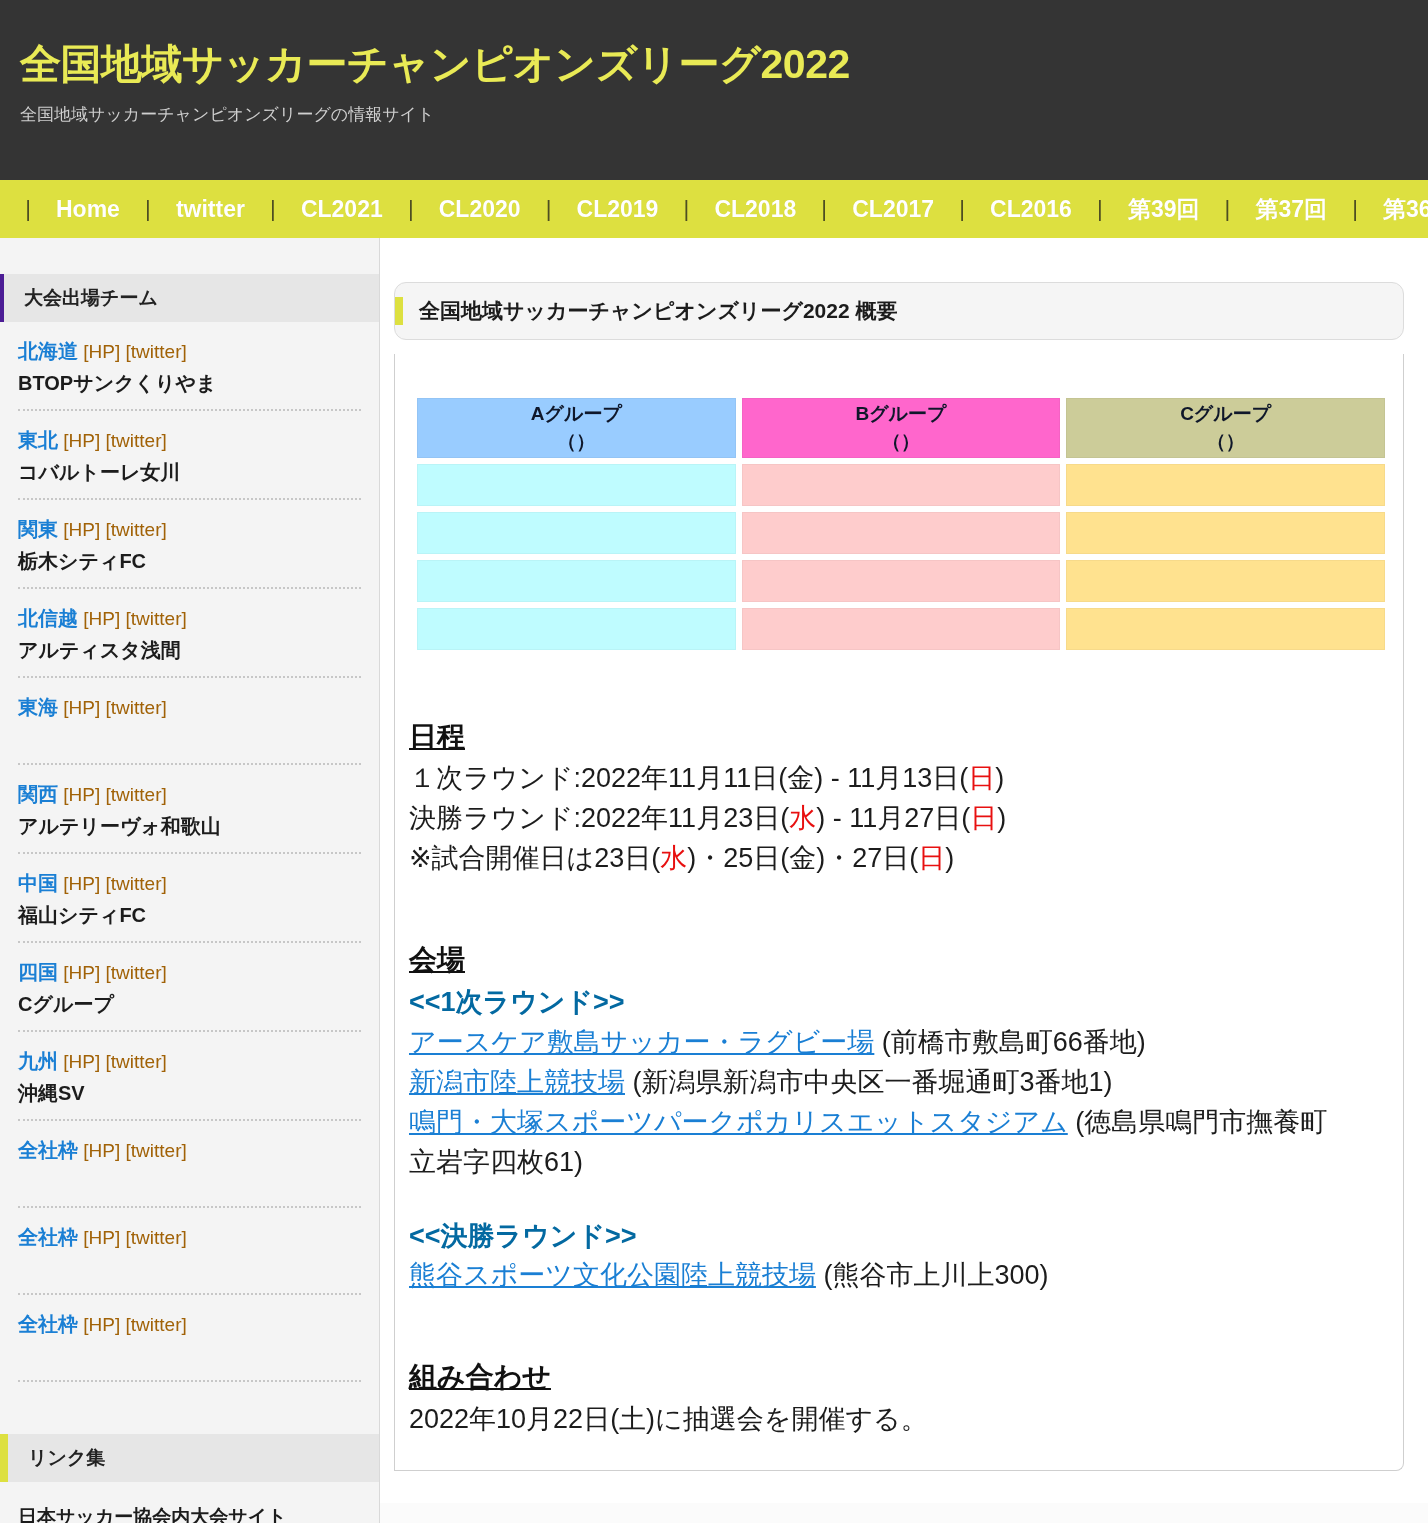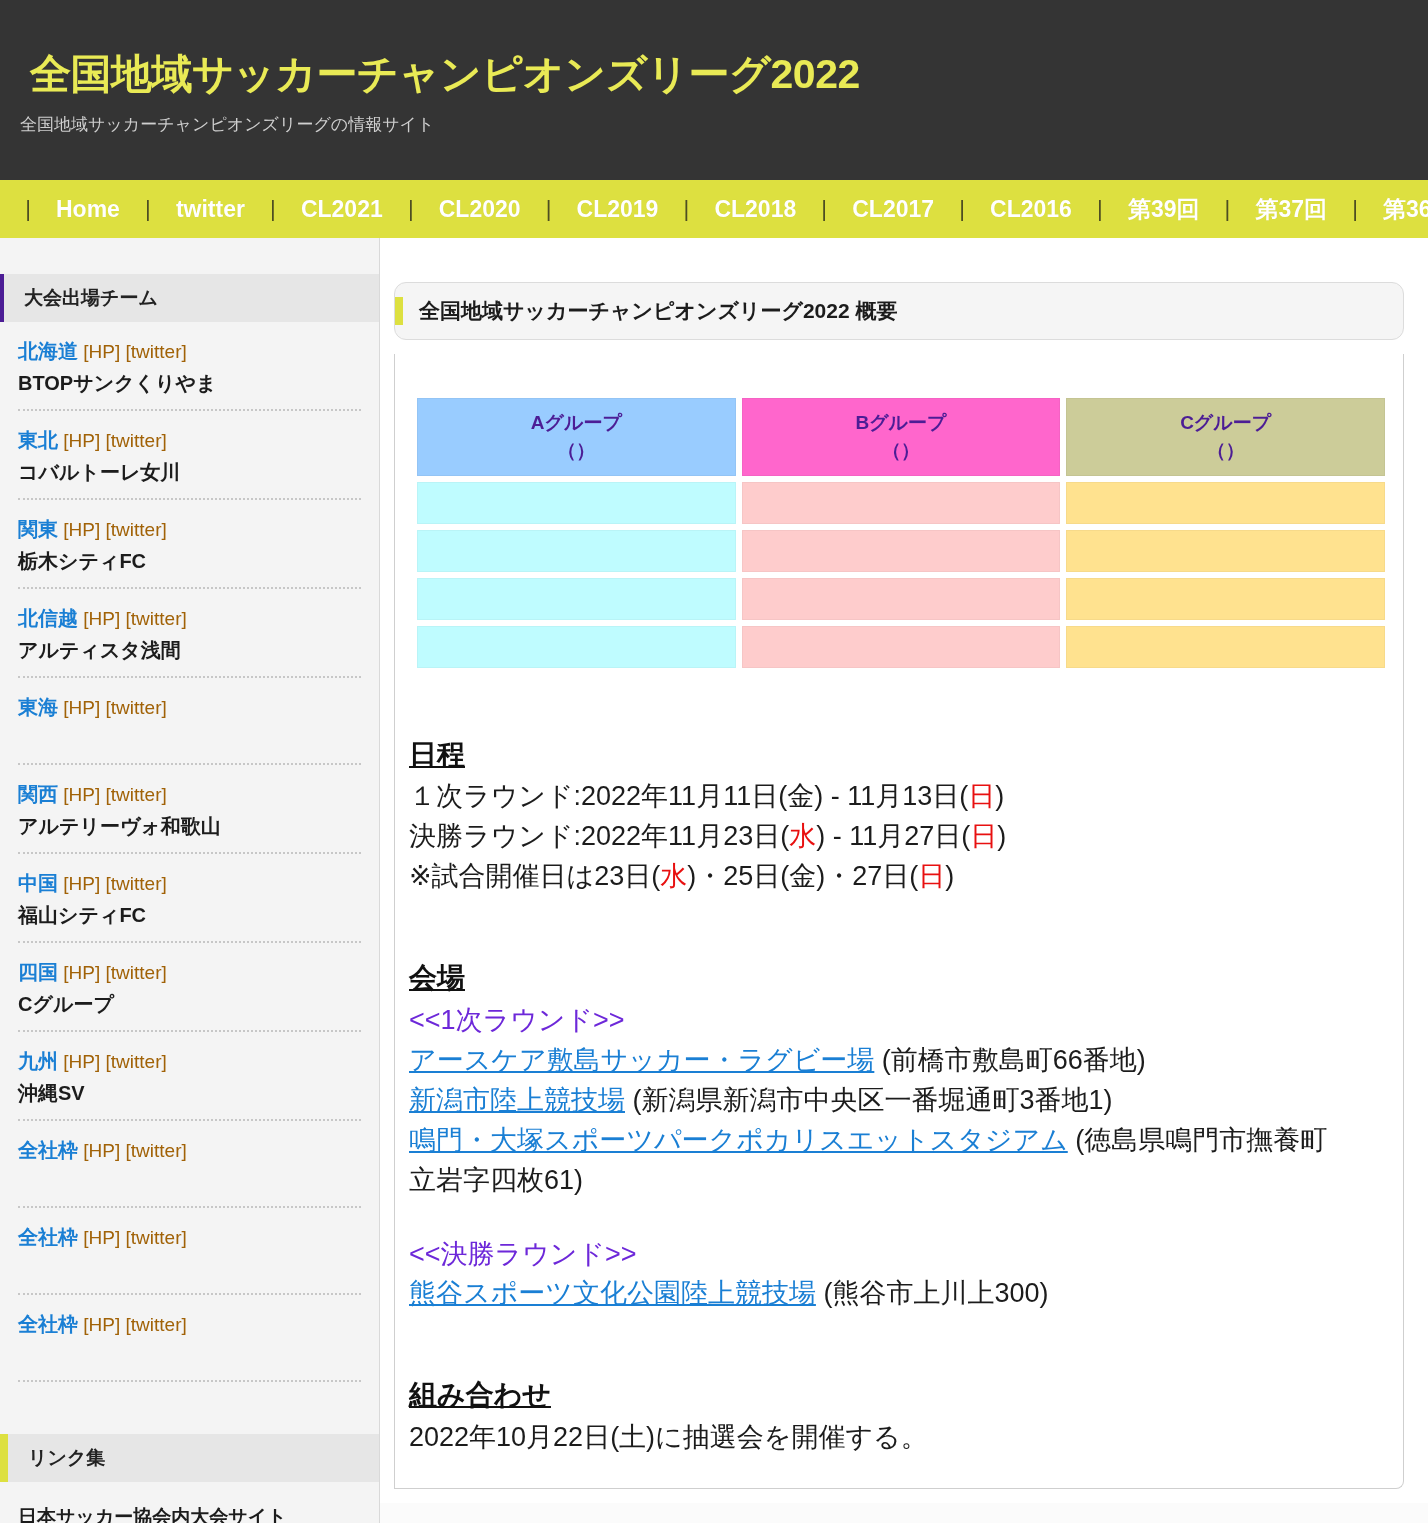--- a/index.html
+++ b/index.html
@@ -11,21 +11,21 @@
   }
   body { overflow-x: hidden; }
 
   
   .site-header {
     background: #343434;
     height: 180px;
     padding: 40px 0 0 18px;
   }
   .site-title {
-    margin: 12px;
+    margin: 2px;
     color: #e9ea55;
     font-size: 41px;
     font-weight: bold;
     letter-spacing: -0.5px;
     line-height: 1.1;
   }
   .site-tagline {
     margin: 16px 0 0 2px;
     color: #cfcfcf;
     font-size: 17px;
@@ -168,24 +168,24 @@
 
   
   .group-table {
     border-collapse: separate;
     border-spacing: 6px 6px;
     width: 980px;
     margin-left: 16px;
     table-layout: fixed;
   }
   .group-table th {
-    height: 78px;
-    font-size: 19px;
-    font-weight: bold;
-    color: #4c1d95;
+    height: 60px;
+    font-size: 19px;
+    font-weight: bold;
+    color: #0f172a;
     text-align: center;
     line-height: 1.45;
     border: 1px solid rgba(0,0,0,0.04);
   }
   .group-table td {
     height: 42px;
     border: 1px solid rgba(0,0,0,0.03);
   }
   .gh-a { background: #99ccff; }
   .gh-b { background: #ff66cc; }
@@ -198,22 +198,22 @@
   .text-block { margin: 60px 0 0 14px; font-size: 27px; color: #1c1c1c; line-height: 1.48; }
   .sec-head {
     font-size: 28px;
     font-weight: bold;
     text-decoration: underline;
     color: #111;
     margin-bottom: 2px;
   }
   .sub-head {
     font-size: 27px;
-    font-weight: normal;
-    color: #6d28d9;
+    font-weight: bold;
+    color: #0369a1;
   }
   .red { color: #e81010; }
   .vlink { color: #1a7fd4; text-decoration: underline; }
   .gap { height: 34px; }
   .nowrap-line { white-space: nowrap; }
 </style>
 </head>
 <body>
 
 <header class="site-header">

